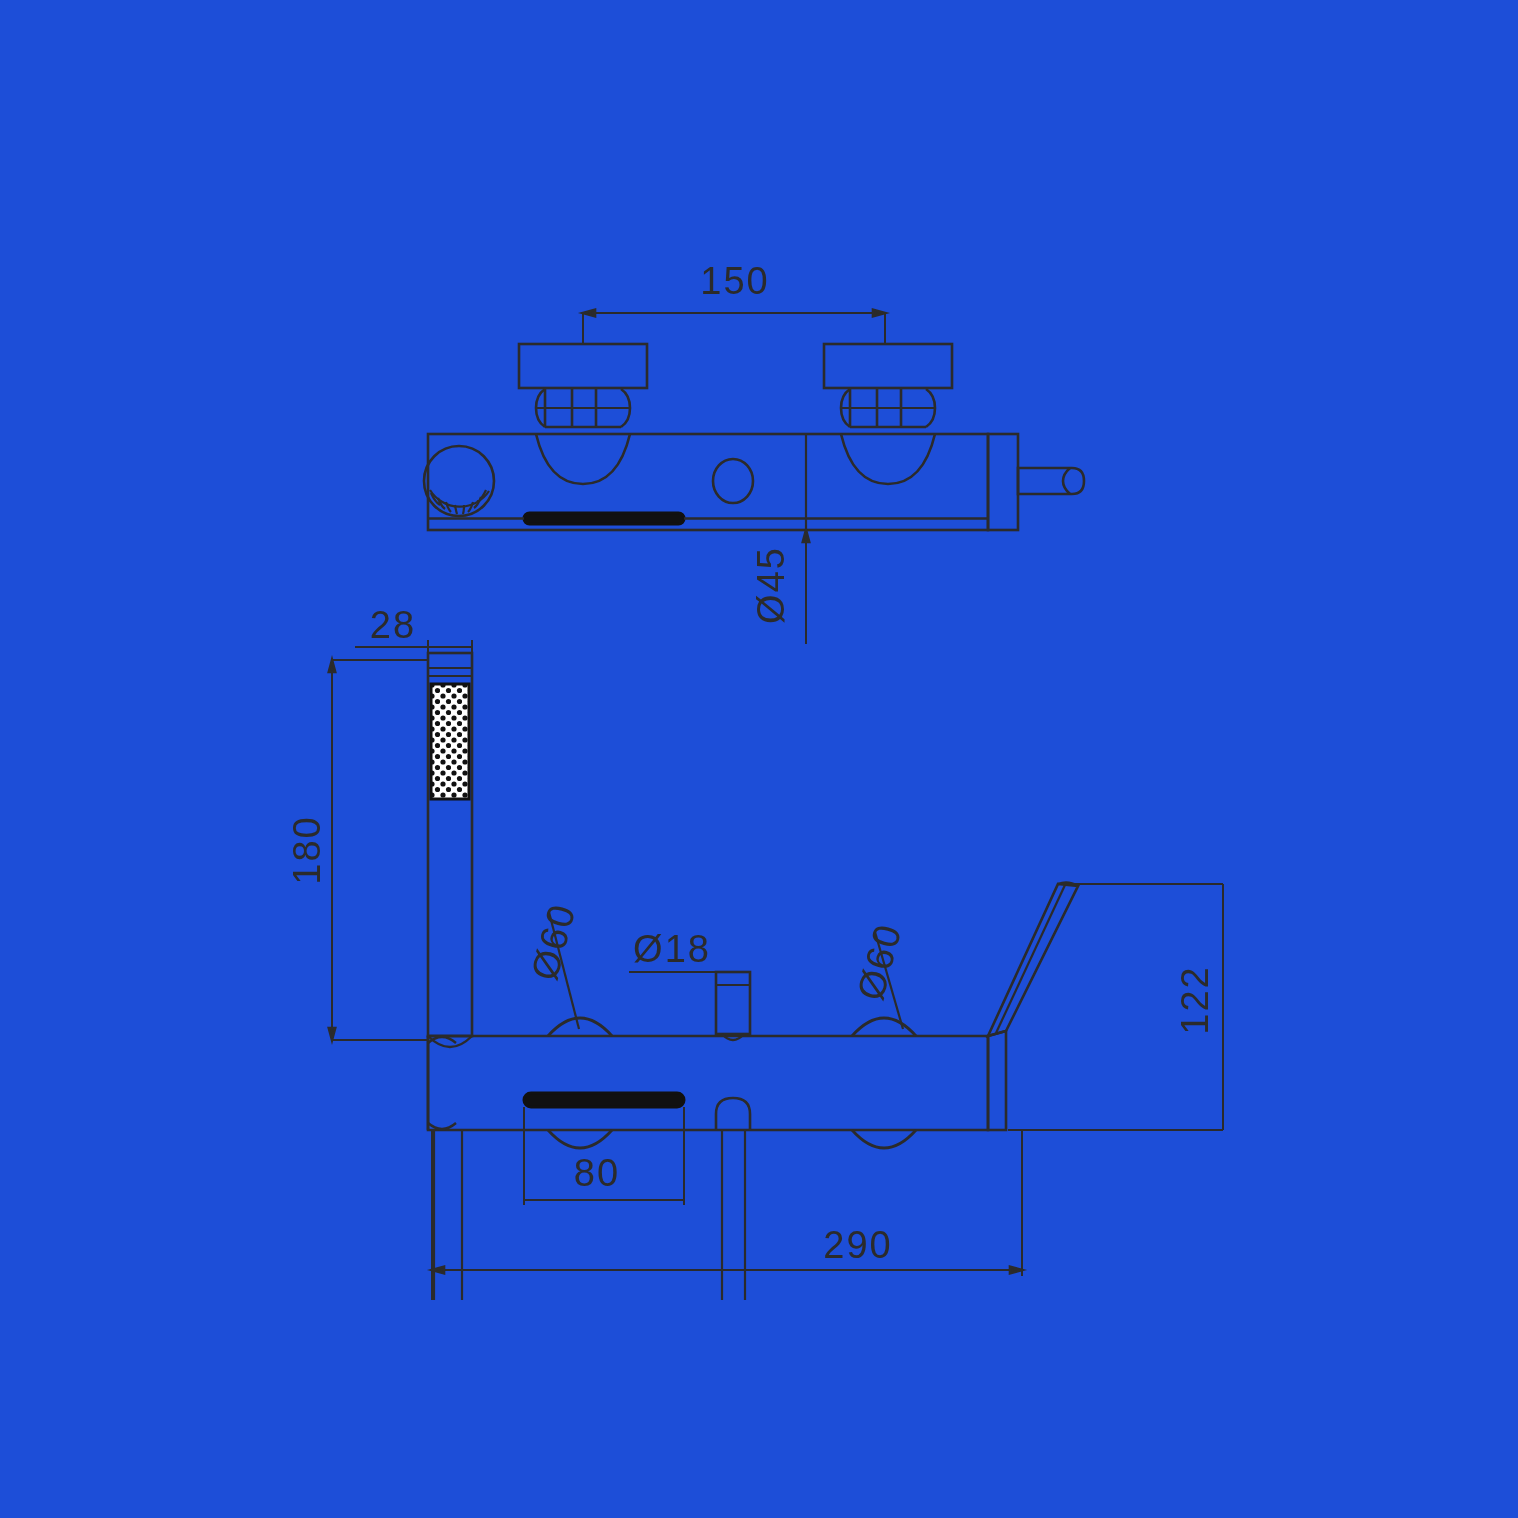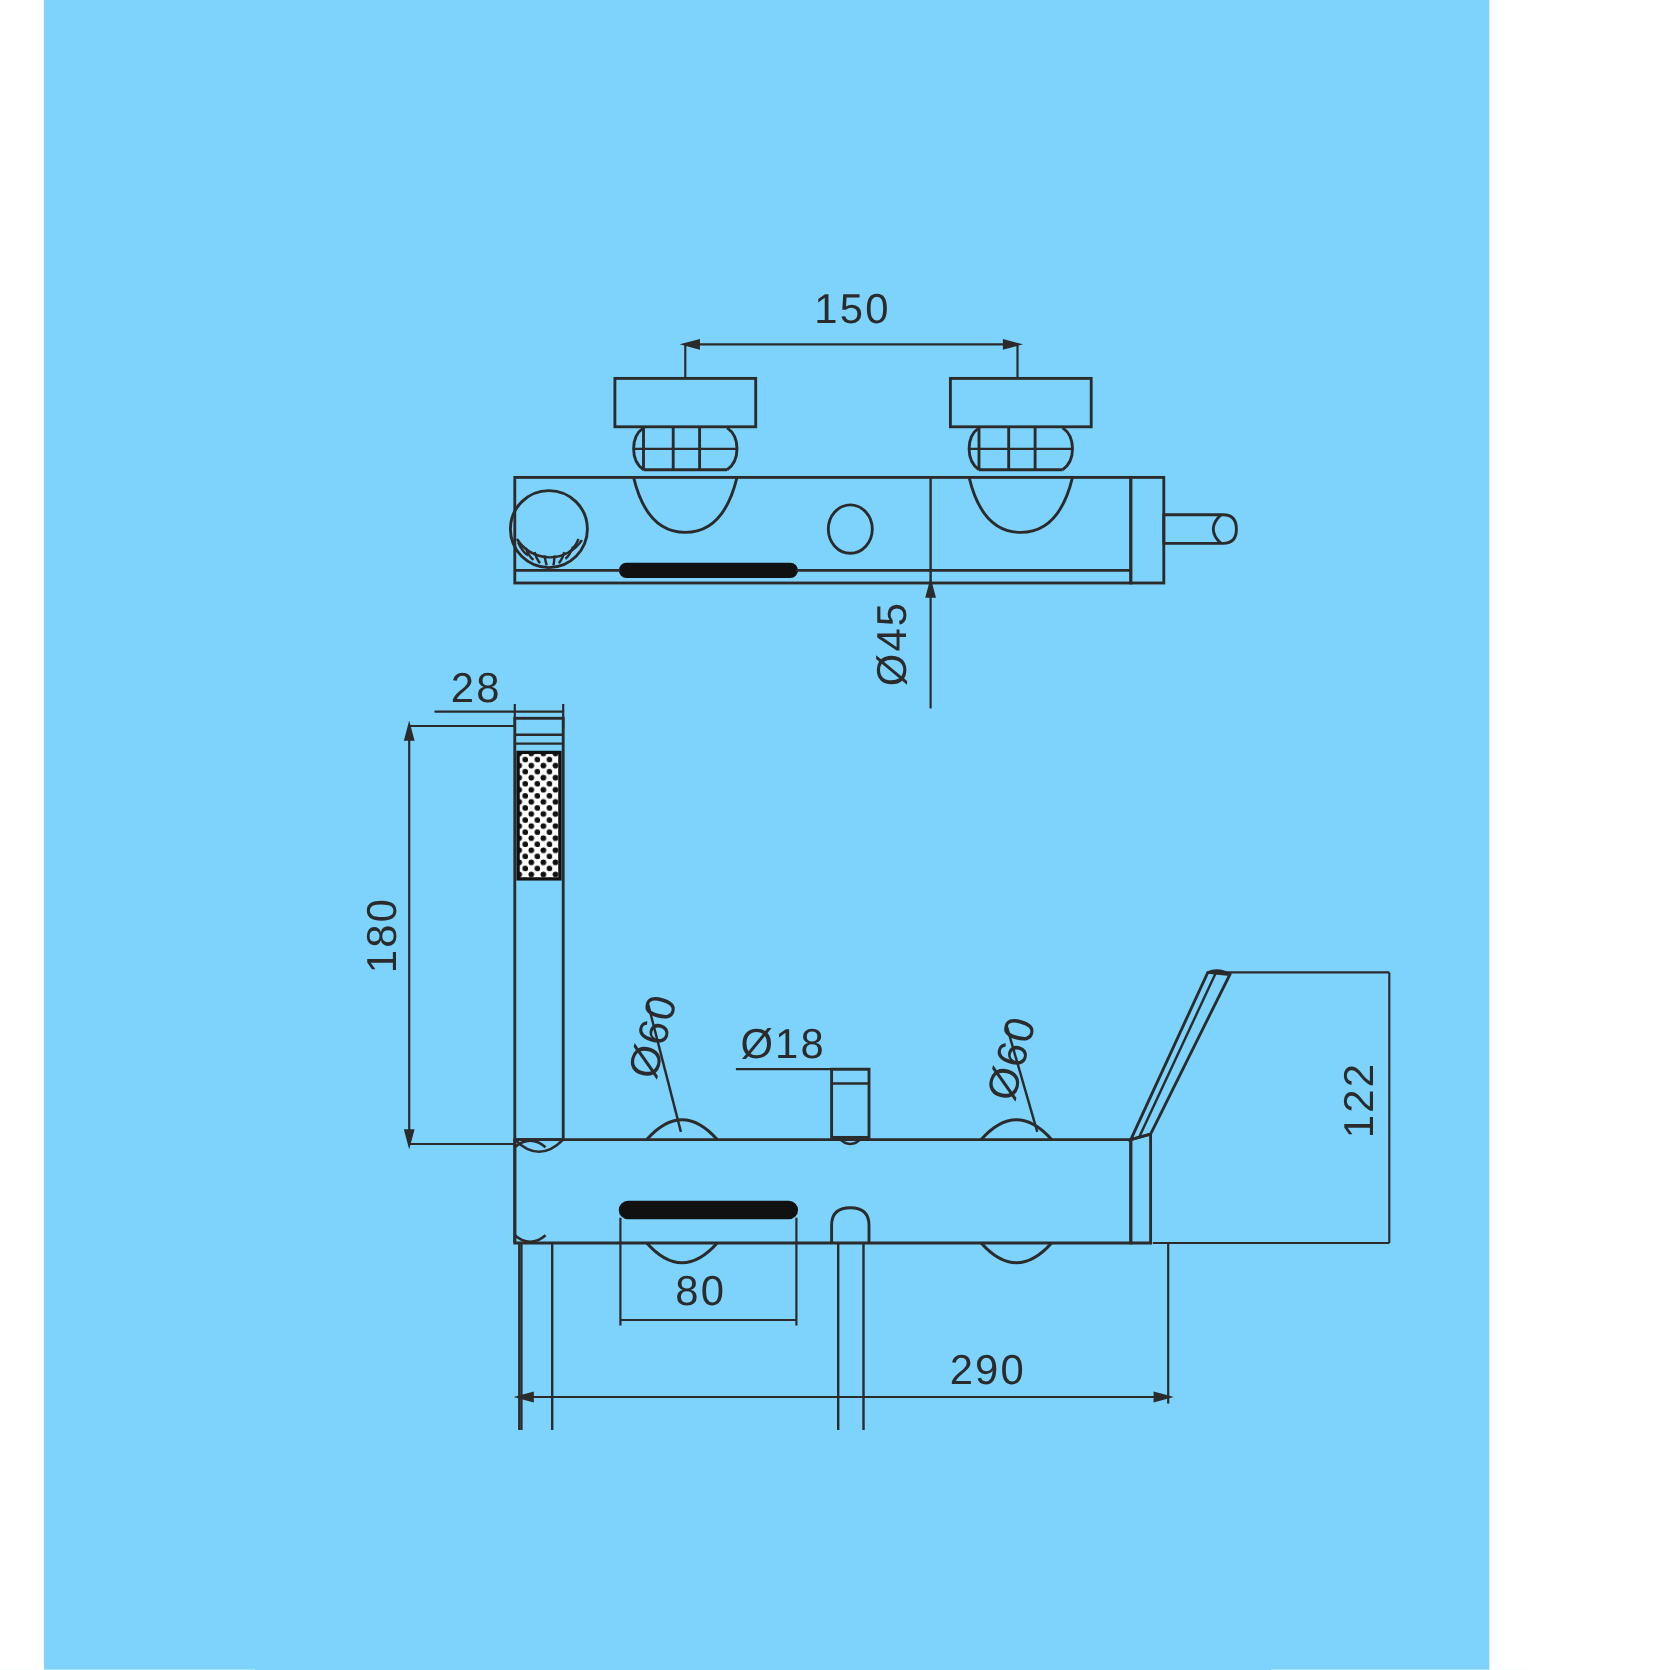--- a/index.html
+++ b/index.html
@@ -2,26 +2,25 @@
 <html><head>
 <meta charset="utf-8">
 <style>
   html, body {
     margin: 0;
     padding: 0;
     background: #ffffff;
   }
   #sheet {
     position: relative;
-    width: 1314px;
+    width: 1518px;
     height: 1518px;
-    background: #7dd3fc;
+    background: #1d4ed8;
     font-family: "Liberation Sans", sans-serif;
     overflow: hidden;
-    margin-left: 40px;
   }
   #drawing {
     position: absolute;
     left: 0;
     top: 0;
     width: 1518px;
     height: 1518px;
   }
   .dimtext {
     font-family: "Liberation Sans", sans-serif;

